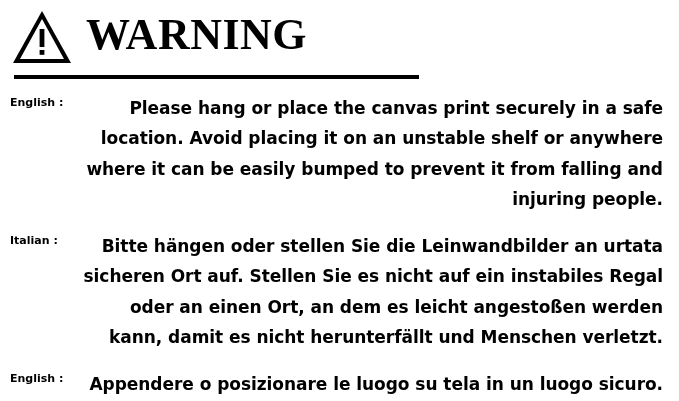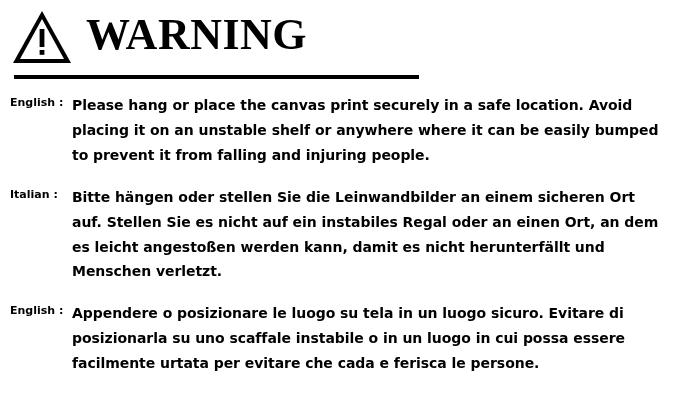--- a/index.html
+++ b/index.html
@@ -65,24 +65,24 @@
     font-size: 11px;
     line-height: 1;
     padding-top: 4px;
     text-align: left;
     white-space: nowrap;
   }
   .text {
     flex: 1 1 auto;
     font-family: "DejaVu Sans", sans-serif;
     font-weight: bold;
-    font-size: 14px;
+    font-size: 17px;
     line-height: 1.78;
     letter-spacing: -0.05px;
-    text-align: left;
+    text-align: right;
     padding-right: 6px;
   }
 </style>
 </head>
 <body>
 
 <div class="page">
 
   <div class="header">
     <svg class="warn-icon" viewBox="0 0 60 54" aria-hidden="true">
@@ -98,21 +98,21 @@
 
   <div class="entries">
 
     <div class="entry">
       <div class="lang">English :</div>
       <div class="text">Please hang or place the canvas print securely in a safe location. Avoid placing it on an unstable shelf or anywhere where it can be easily bumped to prevent it from falling and injuring people.</div>
     </div>
 
     <div class="entry">
       <div class="lang">Italian :</div>
-      <div class="text">Bitte hängen oder stellen Sie die Leinwandbilder an einem sicheren Ort auf. Stellen Sie es nicht auf ein instabiles Regal oder an einen Ort, an dem es leicht angestoßen werden kann, damit es nicht herunterfällt und Menschen verletzt.</div>
+      <div class="text">Bitte hängen oder stellen Sie die Leinwandbilder an urtata sicheren Ort auf. Stellen Sie es nicht auf ein instabiles Regal oder an einen Ort, an dem es leicht angestoßen werden kann, damit es nicht herunterfällt und Menschen verletzt.</div>
     </div>
 
     <div class="entry">
       <div class="lang">English :</div>
       <div class="text">Appendere o posizionare le luogo su tela in un luogo sicuro. Evitare di posizionarla su uno scaffale instabile o in un luogo in cui possa essere facilmente urtata per evitare che cada e ferisca le persone.</div>
     </div>
 
   </div>
 </div>
 

